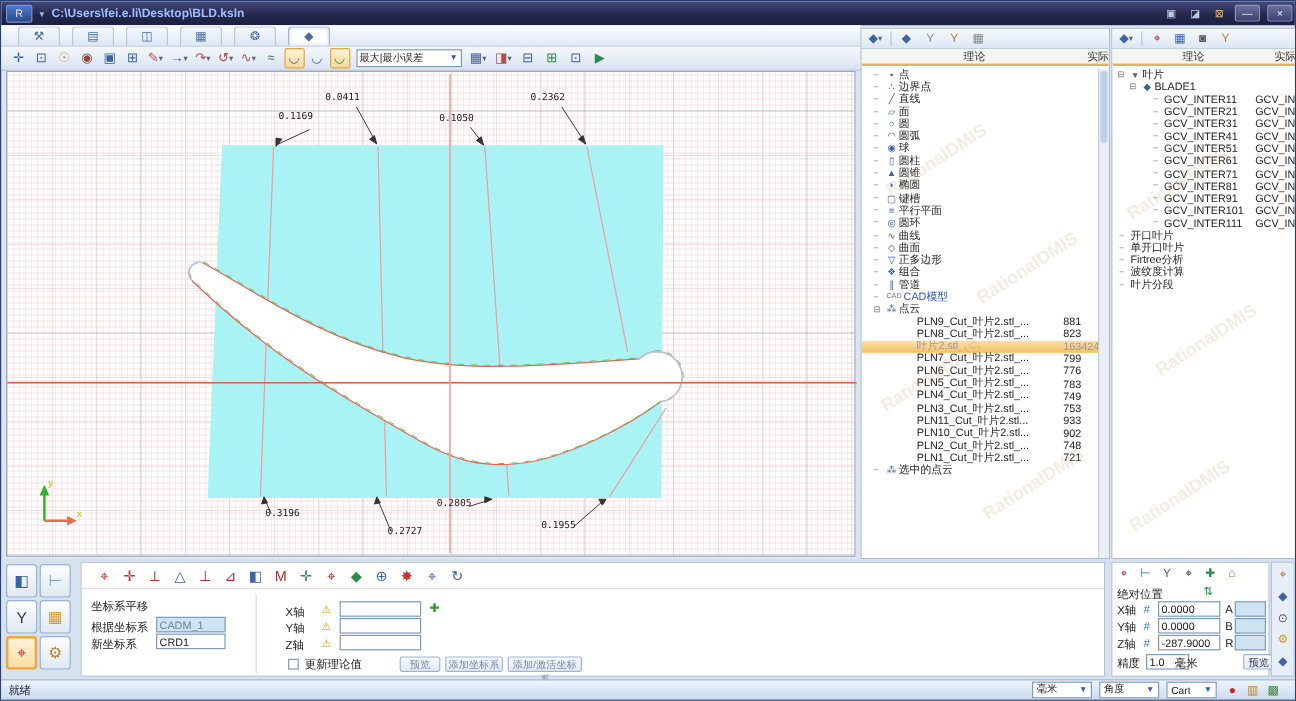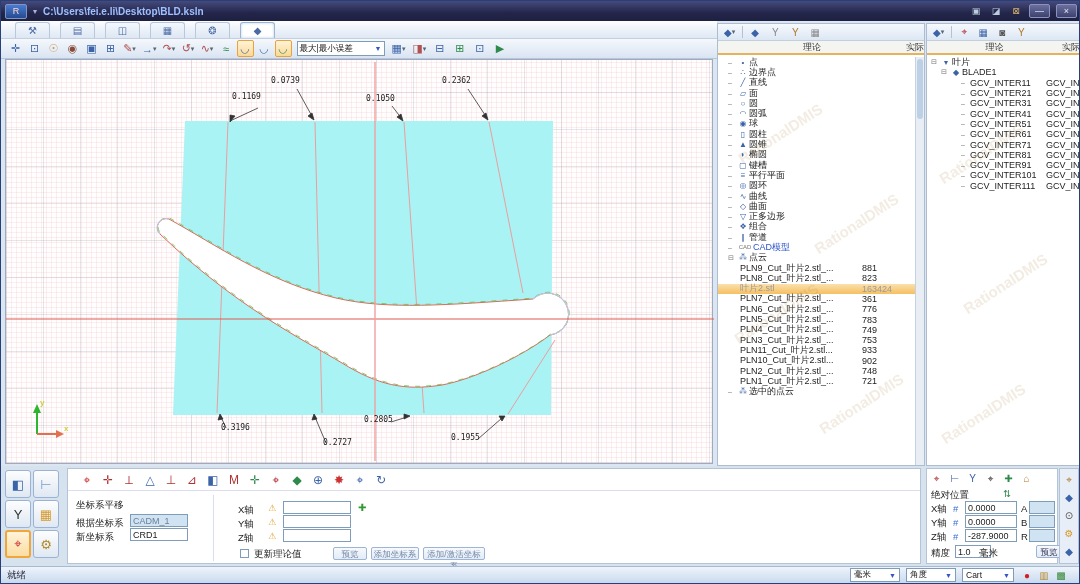--- a/index.html
+++ b/index.html
@@ -53,21 +53,21 @@
   .pcols{height:14px;display:flex;font-size:9px;color:#333;background:#f4f4f1;border-bottom:2px solid #e3b45c;}
   .pcols span{flex:1;text-align:right;line-height:13px;}
   .ptree{position:relative;font-size:9px;color:#1d1d1d;padding-top:2px;height:calc(100% - 33px);overflow:hidden;}
   .trow,.crow,.grow,.xrow{display:flex;align-items:center;height:10.3px;padding-left:10px;white-space:nowrap;}
   .tico{width:12px;color:#3b63a8;font-size:8px;text-align:center;flex:none;}
   .tlbl{overflow:hidden;}
   .cadrow .tlbl{color:#2f55cc;}
   .cadrow .tico{color:#777;font-size:6px;width:16px;}
   .branch{color:#777;width:9px;font-size:7px;flex:none;}
   .crow{padding-left:22px;}
-  .crow .tlbl{width:122px;flex:none;}
+  .crow .tlbl{width:122px;flex:none;margin-left:24px;}
   .crow .cnt{color:#222;}
   .crow.sel{background:linear-gradient(#fbe0ae,#f6bf60);}
   .crow.sel .tlbl,.crow.sel .cnt{color:#9a9a9a;}
   .grow{padding-left:34px;}
   .grow span{flex:none;}
   .gc1{width:76px;}
   .gc2{width:76px;}
   .xrow{padding-left:10px;}
   .wm{position:absolute;font-size:15px;color:rgba(175,145,85,.17);transform:rotate(-33deg);font-weight:bold;pointer-events:none;}
   .vsb{position:absolute;right:0;top:33px;bottom:0;width:9px;background:#e9eef5;border-left:1px solid #c6d2e0;}
@@ -271,21 +271,21 @@
       </g>
 
       <g>
         <line x1="31" y1="374" x2="31" y2="349" stroke="#2db52d" stroke-width="2"></line>
         <polygon points="31,344 27,353 35,353" fill="#2db52d"></polygon>
         <line x1="31" y1="374" x2="53" y2="374" stroke="#e0704f" stroke-width="2"></line>
         <polygon points="58,374 50,370 50,378" fill="#e0704f"></polygon>
       </g>
     </svg>
     <span class="dim" style="left:226px;top:32px;">0.1169</span>
-    <span class="dim" style="left:265px;top:16px;">0.0739</span>
+    <span class="dim" style="left:265px;top:16px;">0.0411</span>
     <span class="dim" style="left:360px;top:34px;">0.1050</span>
     <span class="dim" style="left:436px;top:16px;">0.2362</span>
     <span class="dim" style="left:215px;top:363px;">0.3196</span>
     <span class="dim" style="left:317px;top:378px;">0.2727</span>
     <span class="dim" style="left:358px;top:355px;">0.2805</span>
     <span class="dim" style="left:445px;top:373px;">0.1955</span>
     <span class="axlbl" style="left:34px;top:338px;">y</span>
     <span class="axlbl" style="left:58px;top:364px;">x</span>
   </div>
 
@@ -430,21 +430,21 @@
           <div class="crow">
             <span class="tlbl">PLN8_Cut_叶片2.stl_...</span>
             <span class="cnt">823</span>
           </div>
           <div class="crow sel">
             <span class="tlbl">叶片2.stl</span>
             <span class="cnt">163424</span>
           </div>
           <div class="crow">
             <span class="tlbl">PLN7_Cut_叶片2.stl_...</span>
-            <span class="cnt">361</span>
+            <span class="cnt">799</span>
           </div>
           <div class="crow">
             <span class="tlbl">PLN6_Cut_叶片2.stl_...</span>
             <span class="cnt">776</span>
           </div>
           <div class="crow">
             <span class="tlbl">PLN5_Cut_叶片2.stl_...</span>
             <span class="cnt">783</span>
           </div>
           <div class="crow">
@@ -572,20 +572,43 @@
             <span class="branch">–</span>
             <span class="gc1">GCV_INTER101</span>
             <span class="gc2">GCV_INTER101</span>
           </div>
           <div class="grow">
             <span class="branch">–</span>
             <span class="gc1">GCV_INTER111</span>
             <span class="gc2">GCV_INTER111</span>
           </div>
         </div>
+      <div>
+
+      <div class="xrow" style="padding-left:6px;">
+            <span class="branch">–</span>
+            <span class="tlbl">开口叶片</span>
+          </div>
+          <div class="xrow" style="padding-left:6px;">
+            <span class="branch">–</span>
+            <span class="tlbl">单开口叶片</span>
+          </div>
+          <div class="xrow" style="padding-left:6px;">
+            <span class="branch">–</span>
+            <span class="tlbl">Firtree分析</span>
+          </div>
+          <div class="xrow" style="padding-left:6px;">
+            <span class="branch">–</span>
+            <span class="tlbl">波纹度计算</span>
+          </div>
+          <div class="xrow" style="padding-left:6px;">
+            <span class="branch">–</span>
+            <span class="tlbl">叶片分段</span>
+          </div>
+        </div>
     </div>
   </div>
 
   <div id="bottom">
     <div id="btngrid">
 
     <div class="bigbtn" style="color: rgb(59, 99, 168);">
           <span>◧</span>
         </div>
         <div class="bigbtn" style="color: rgb(122, 160, 208);">
@@ -753,21 +776,21 @@
     <span class="ready">就绪</span>
     <span class="sp"></span>
     <div class="scombo" style="width:50px;">
       <span style="flex:1;">毫米</span>
         <span class="cr">▼</span>
     </div>
     <div class="scombo" style="width:50px;">
       <span style="flex:1;">角度</span>
         <span class="cr">▼</span>
     </div>
-    <div class="scombo" style="width:52px;">
+    <div class="scombo" style="width:42px;">
       <span style="flex:1;">Cart</span>
         <span class="cr">▼</span>
     </div>
     <span style="display:flex;margin-right:10px;">
 
     <span class="sico" style="color: rgb(204, 34, 34);"><span>●</span></span>
         <span class="sico" style="color: rgb(184, 134, 42);"><span>▥</span></span>
         <span class="sico" style="color: rgb(58, 138, 58);"><span>▩</span></span>
       </span>
   </div>

